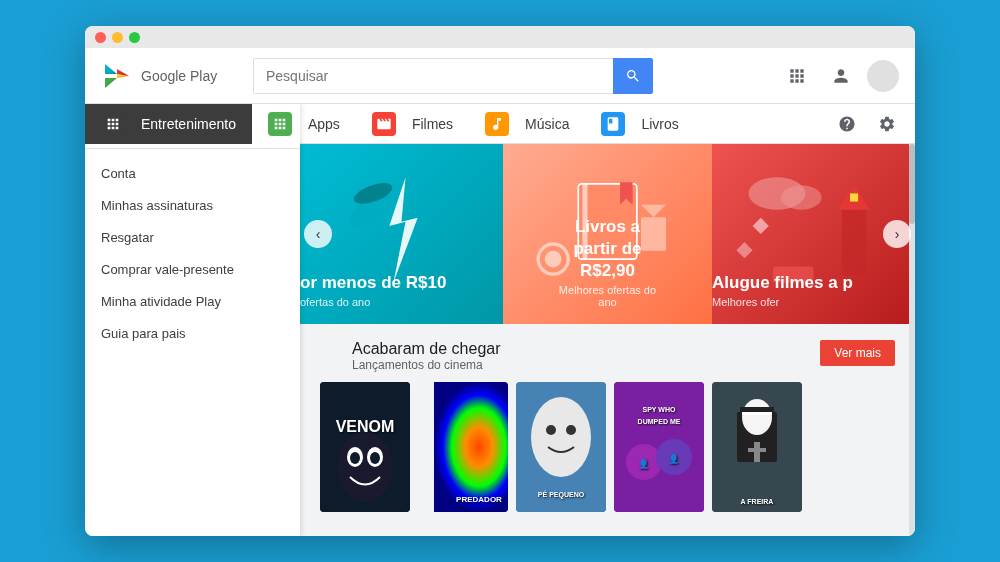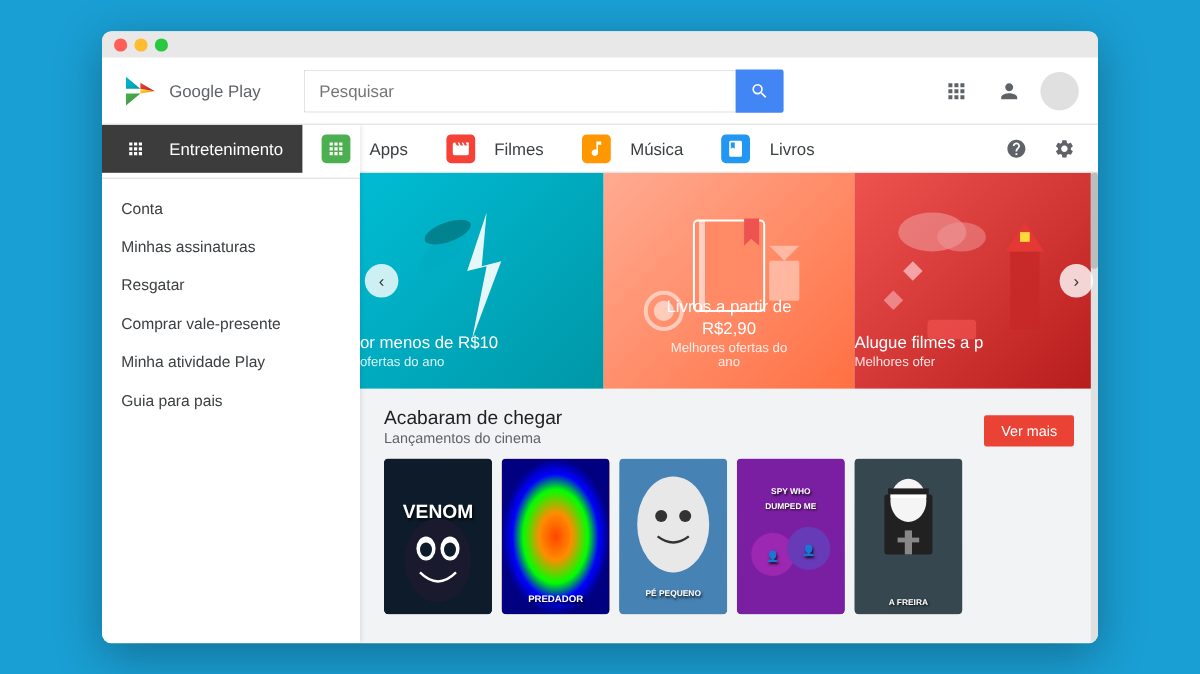--- a/index.html
+++ b/index.html
@@ -243,22 +243,22 @@
       width: 33%;
       background: linear-gradient(135deg, #ef5350 0%, #b71c1c 100%);
     }
     .banner-text {
       position: absolute;
       bottom: 16px;
       left: 0;
       z-index: 2;
     }
     .banner-title {
-      font-size: 14px;
-      font-weight: 400;
+      font-size: 17px;
+      font-weight: 700;
       color: #fff;
       line-height: 1.3;
     }
     .banner-subtitle {
       font-size: 11px;
       color: rgba(255,255,255,0.85);
       margin-top: 2px;
     }
     .chevron-btn {
       position: absolute;
@@ -279,23 +279,24 @@
     }
     .chevron-left { left: 4px; }
     .chevron-right { right: 4px; }
 
     
     .section {
       padding: 16px 20px 0;
     }
     .section-header {
       display: flex;
-      align-items: flex-end;
+      align-items: flex-start;
       justify-content: space-between;
       margin-bottom: 4px;
+      margin-left: 32px;
     }
     .section-title {
       font-size: 16px;
       font-weight: 500;
       color: #202124;
     }
     .section-subtitle {
       font-size: 12px;
       color: #5f6368;
     }
@@ -332,21 +333,21 @@
       display: flex;
       align-items: flex-start;
       justify-content: center;
       font-size: 11px;
       font-weight: bold;
       color: #fff;
       text-shadow: 1px 1px 2px rgba(0,0,0,0.8);
       position: relative;
     }
     .movie-poster.venom { background: linear-gradient(160deg, #1a1a2e 0%, #16213e 40%, #0f3460 100%); }
-    .movie-poster.predador { background: linear-gradient(160deg, #ff4500 0%, #8b0000 50%, #2d1b00 100%); }
+    .movie-poster.predador { background: linear-gradient(160deg, #ff4500 0%, #8b0000 50%, #2d1b00 100%); margin-left: 16px; }
     .movie-poster.pe-pequeno { background: linear-gradient(160deg, #87ceeb 0%, #4682b4 50%, #1e3a5f 100%); }
     .movie-poster.spy { background: linear-gradient(160deg, #9c27b0 0%, #673ab7 50%, #311b92 100%); }
     .movie-poster.freira { background: linear-gradient(160deg, #607d8b 0%, #455a64 50%, #263238 100%); }
 
     .scrollbar {
       position: absolute;
       right: 0;
       top: 0;
       width: 6px;
       bottom: 0;

